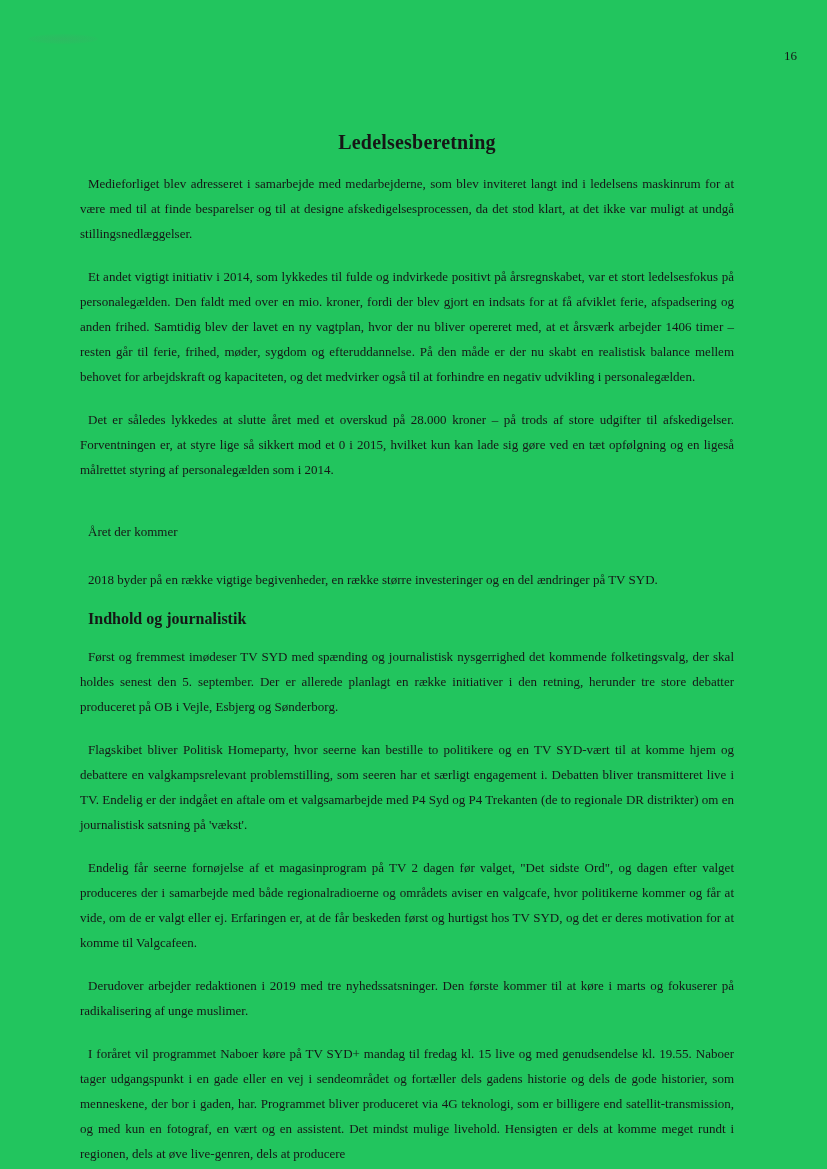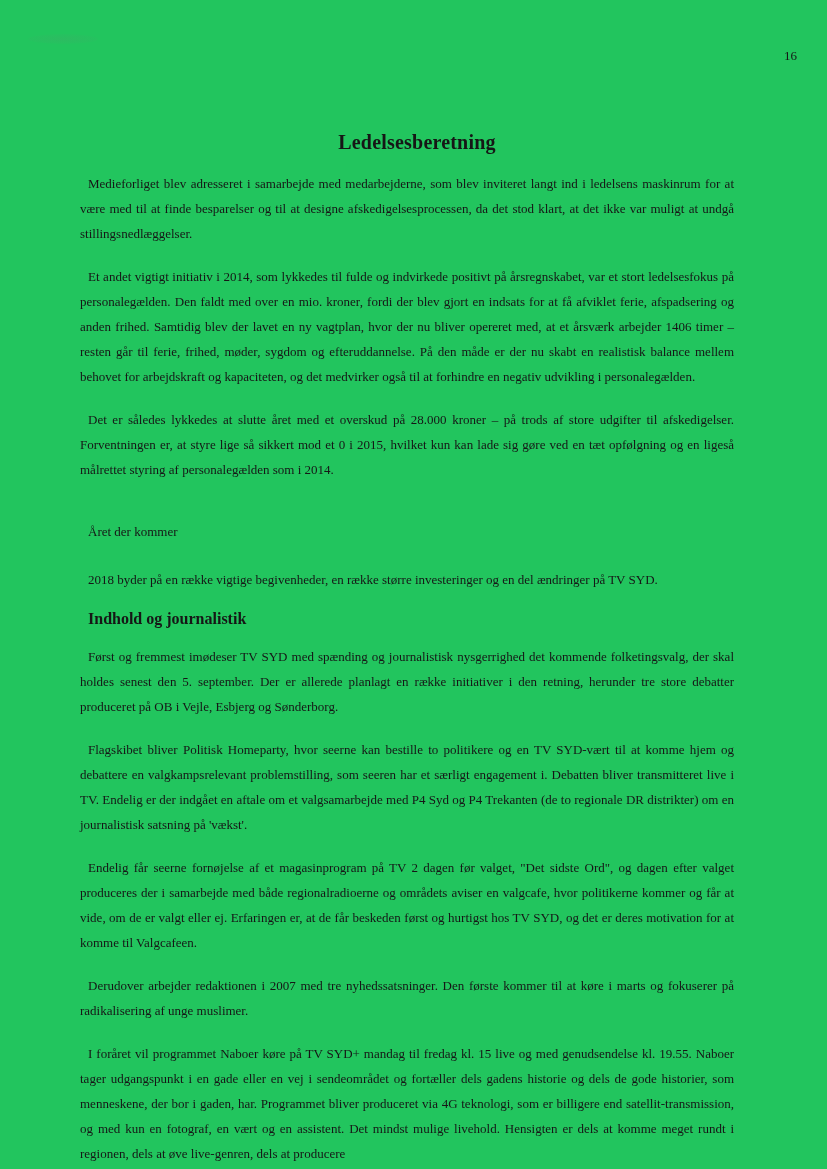--- a/index.html
+++ b/index.html
@@ -91,18 +91,18 @@
     <h3 class="sub-title">Indhold og journalistik</h3>
 
     <p class="body-para">Først og fremmest imødeser TV SYD med spænding og journalistisk nysgerrighed det kommende folketingsvalg, der skal holdes senest den 5. september. Der er allerede planlagt en række initiativer i den retning, herunder tre store debatter produceret på OB i Vejle, Esbjerg og Sønderborg.</p>
 
     <p class="body-para">Flagskibet bliver Politisk Homeparty, hvor seerne kan bestille to politikere og en TV SYD-vært til at komme hjem og debattere en valgkampsrelevant problemstilling, som seeren har et særligt engagement i. Debatten bliver transmitteret live i TV. Endelig er der indgået en aftale om et valgsamarbejde med P4 Syd og P4 Trekanten (de to regionale DR distrikter) om en journalistisk satsning på 'vækst'.</p>
 
 
     <p class="body-para">Endelig får seerne fornøjelse af et magasinprogram på TV 2 dagen før valget, "Det sidste Ord", og dagen efter valget produceres der i samarbejde med både regionalradioerne og områdets aviser en valgcafe, hvor politikerne kommer og får at vide, om de er valgt eller ej. Erfaringen er, at de får beskeden først og hurtigst hos TV SYD, og det er deres motivation for at komme til Valgcafeen.</p>
 
 
-    <p class="body-para">Derudover arbejder redaktionen i 2007 med tre nyhedssatsninger. Den første kommer til at køre i marts og fokuserer på radikalisering af unge muslimer.</p>
+    <p class="body-para">Derudover arbejder redaktionen i 2019 med tre nyhedssatsninger. Den første kommer til at køre i marts og fokuserer på radikalisering af unge muslimer.</p>
 
     <p class="body-para">I foråret vil programmet Naboer køre på TV SYD+ mandag til fredag kl. 15 live og med genudsendelse kl. 19.55. Naboer tager udgangspunkt i en gade eller en vej i sendeområdet og fortæller dels gadens historie og dels de gode historier, som menneskene, der bor i gaden, har. Programmet bliver produceret via 4G teknologi, som er billigere end satellit-transmission, og med kun en fotograf, en vært og en assistent. Det mindst mulige livehold. Hensigten er dels at komme meget rundt i regionen, dels at øve live-genren, dels at producere</p>
 
   </div>
 </div>
 
 </body></html>

